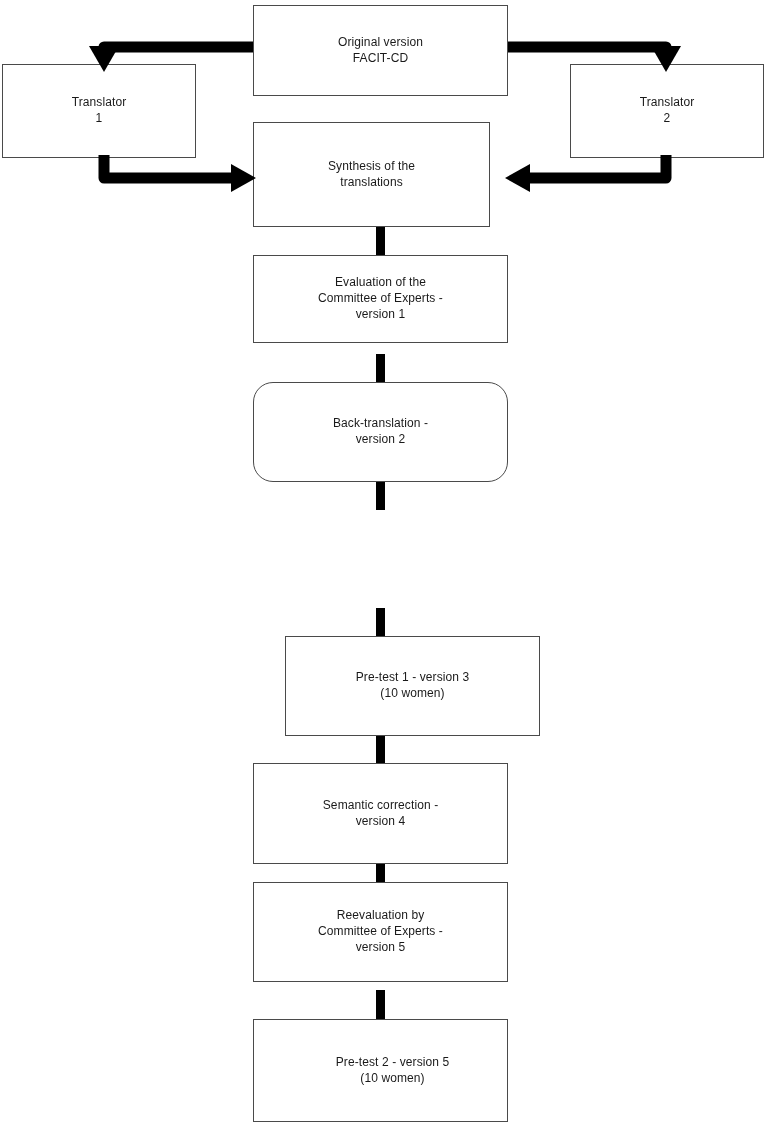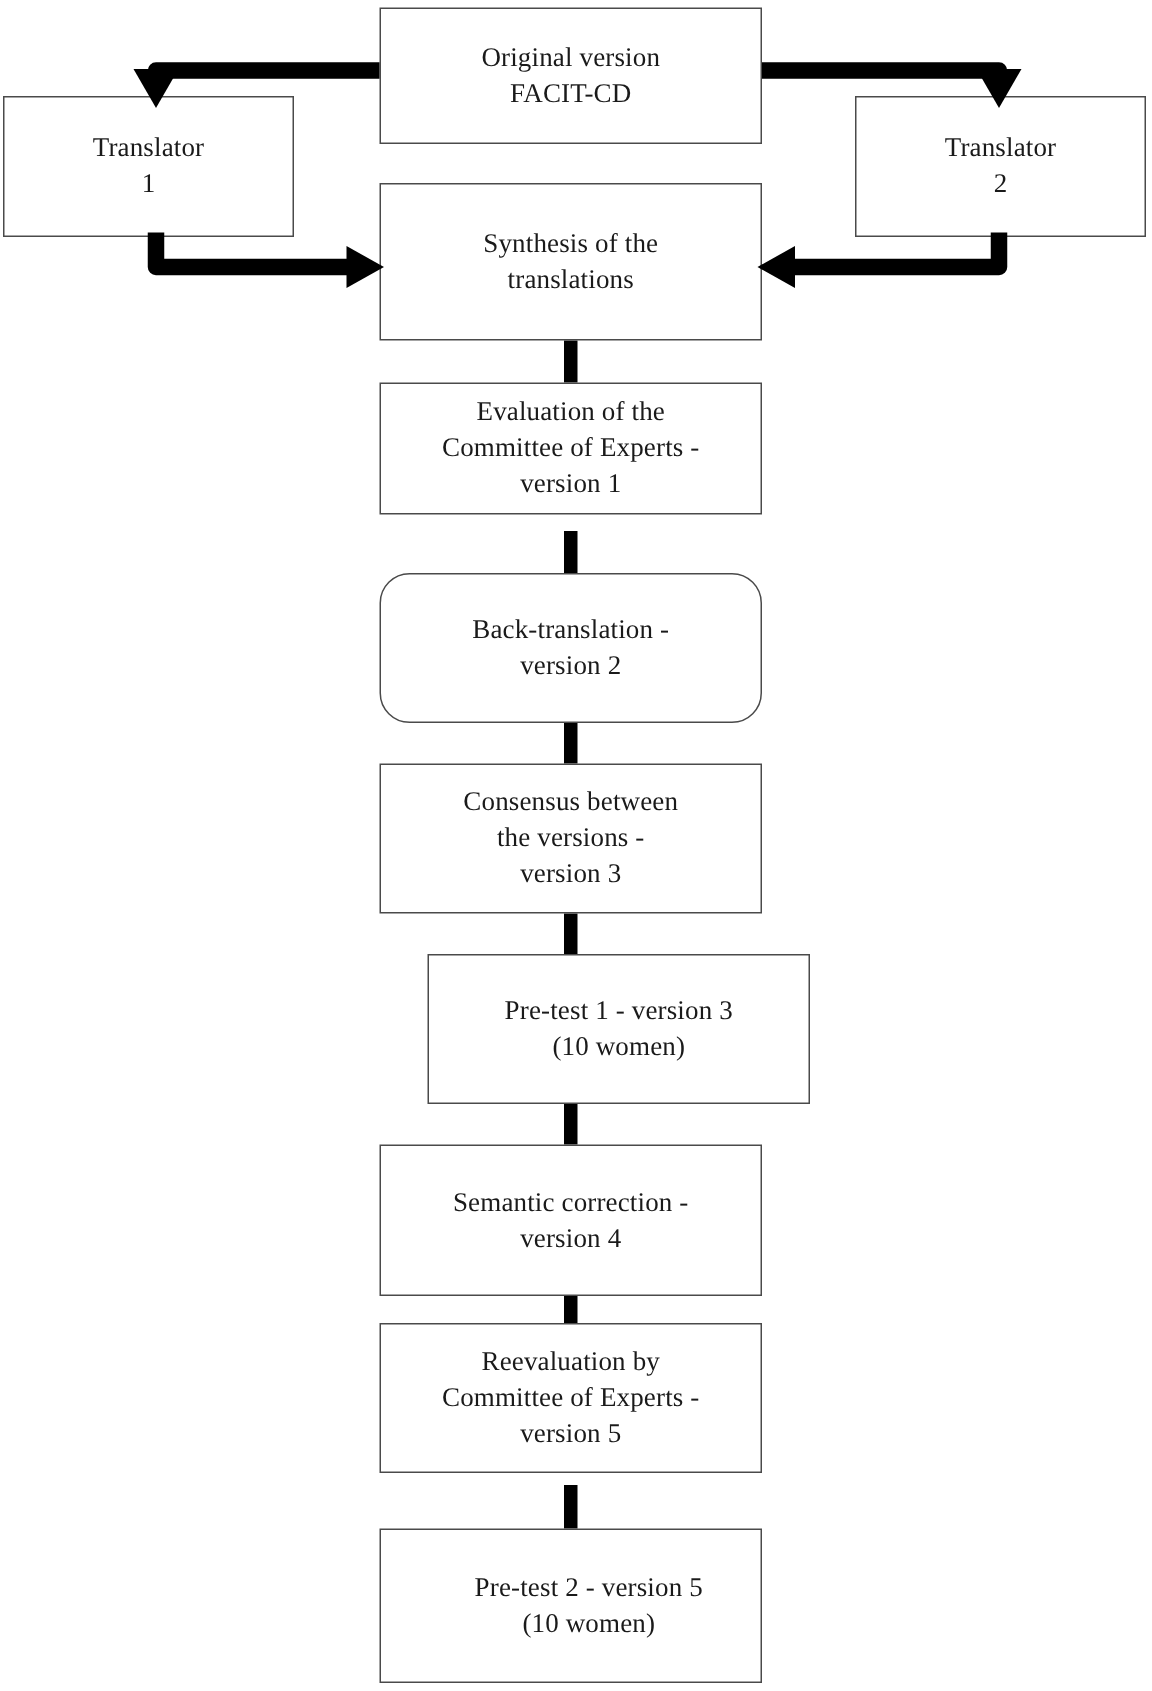--- a/index.html
+++ b/index.html
@@ -20,25 +20,24 @@
   .node {
     position: absolute;
     box-sizing: border-box;
     border: 1.5px solid #4a4a4a;
     background: #ffffff;
     display: flex;
     align-items: center;
     justify-content: center;
     text-align: center;
     color: #1a1a1a;
-    font-size: 18px;
+    font-size: 12px;
     line-height: 1.32;
     letter-spacing: 0.1px;
     z-index: 3;
-    font-family: Liberation Serif, serif;
   }
   .node-label {
     display: block;
     white-space: pre-line;
     padding: 0 6px;
   }
   
   .vconn {
     position: absolute;
     background: #000000;
@@ -99,41 +98,36 @@
   <div class="node" style="left:2px; top:64px; width:194px; height:94px;">
     <span class="node-label">Translator
 1</span>
   </div>
 
   <div class="node" style="left:570px; top:64px; width:194px; height:94px;">
     <span class="node-label">Translator
 2</span>
   </div>
 
-  <div class="node" style="left:253px; top:122px; width:255px; height:105px;">
+  <div class="node" style="left:253px; top:122px; width:237px; height:105px;">
     <span class="node-label">Synthesis of the
 translations</span>
   </div>
 
   <div class="node" style="left:253px; top:255px; width:255px; height:88px;">
     <span class="node-label">Evaluation of the
 Committee of Experts -
 version 1</span>
   </div>
 
   <div class="node" style="left:253px; top:382px; width:255px; height:100px;border-radius:20px;">
     <span class="node-label">Back-translation -
 version 2</span>
   </div>
 
-  <div class="node" style="left:253px; top:509px; width:255px; height:100px;">
-    <span class="node-label">Consensus between
-the versions -
-version 3</span>
-  </div>
 
   <div class="node" style="left:253px; top:636px; width:255px; height:100px;margin-left:32px;">
     <span class="node-label">Pre-test 1 - version 3
 (10 women)</span>
   </div>
 
   <div class="node" style="left:253px; top:763px; width:255px; height:101px;">
     <span class="node-label">Semantic correction -
 version 4</span>
   </div>

